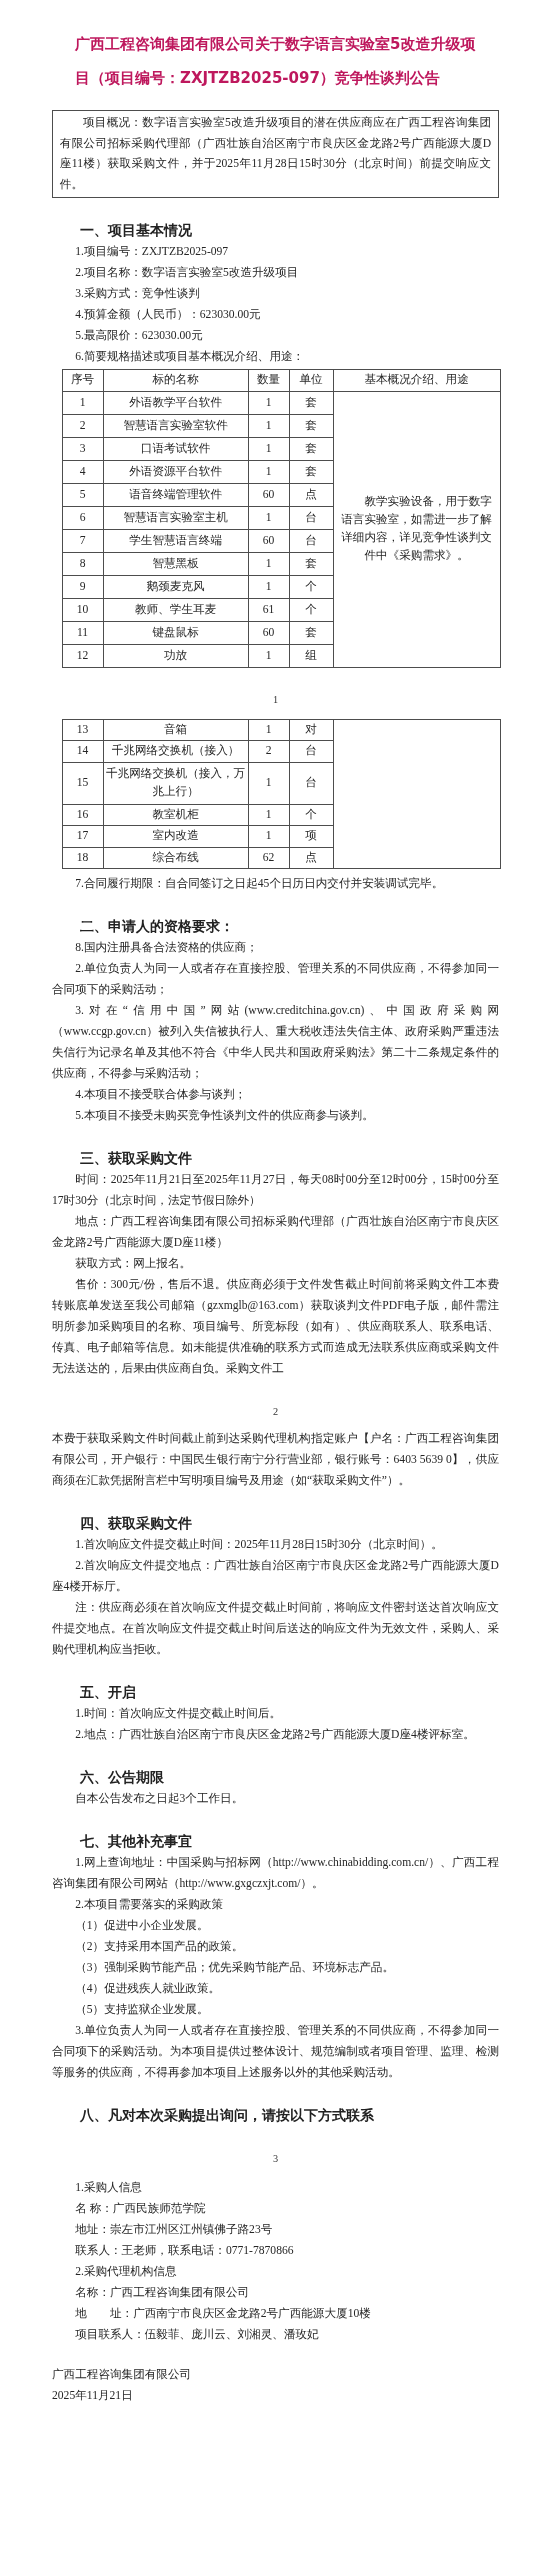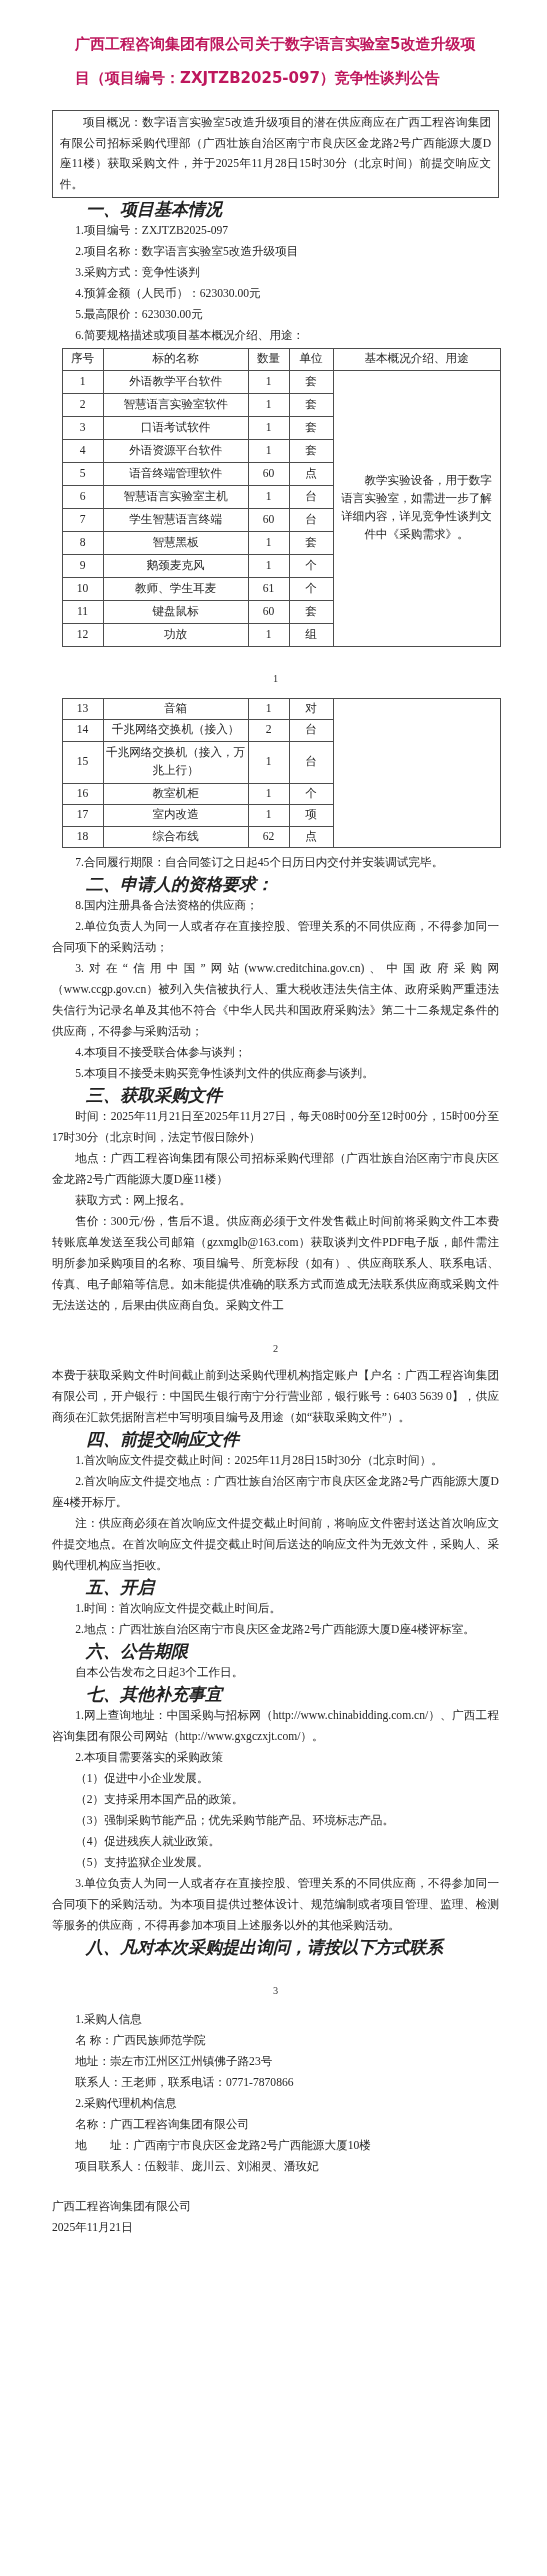--- a/index.html
+++ b/index.html
@@ -34,28 +34,27 @@
     border: 1.4px solid #4d4d4d;
     padding: 2.1px 6.8px;
   }
   .overview-box p {
     margin: 0;
     line-height: 20.5px;
     text-indent: 2em;
     text-align: justify;
   }
   .sec {
-    margin: 1px 0 0;
+    margin: 22px 0 0;
     font-family: "DejaVu Sans", "Liberation Sans", sans-serif;
     font-weight: bold;
-    font-size: 17px;
+    font-size: 14px;
     line-height: 21px;
     text-indent: 2em;
     color: #222222;
-    font-style: italic;
   }
   .ln {
     margin: 0;
     line-height: 21px;
     text-indent: 2em;
   }
   .just { text-align: justify; }
   .noind { text-indent: 0; }
   table.goods {
     border-collapse: collapse;
@@ -276,21 +275,21 @@
   <h2 class="sec">三、获取采购文件</h2>
   <p class="ln just">时间：2025年11月21日至2025年11月27日，每天08时00分至12时00分，15时00分至17时30分（北京时间，法定节假日除外）</p>
   <p class="ln just">地点：广西工程咨询集团有限公司招标采购代理部（广西壮族自治区南宁市良庆区金龙路2号广西能源大厦D座11楼）</p>
   <p class="ln just">获取方式：网上报名。</p>
   <p class="ln just">售价：300元/份，售后不退。供应商必须于文件发售截止时间前将采购文件工本费转账底单发送至我公司邮箱（gzxmglb@163.com）获取谈判文件PDF电子版，邮件需注明所参加采购项目的名称、项目编号、所竞标段（如有）、供应商联系人、联系电话、传真、电子邮箱等信息。如未能提供准确的联系方式而造成无法联系供应商或采购文件无法送达的，后果由供应商自负。采购文件工</p>
 
   <div class="pagenum p2">2</div>
 
   <p class="ln just noind">本费于获取采购文件时间截止前到达采购代理机构指定账户【户名：广西工程咨询集团有限公司，开户银行：中国民生银行南宁分行营业部，银行账号：6403 5639 0】，供应商须在汇款凭据附言栏中写明项目编号及用途（如“获取采购文件”）。</p>
 
-  <h2 class="sec">四、前提交响应文件</h2>
+  <h2 class="sec">四、获取采购文件</h2>
   <p class="ln just">1.首次响应文件提交截止时间：2025年11月28日15时30分（北京时间）。</p>
   <p class="ln just">2.首次响应文件提交地点：广西壮族自治区南宁市良庆区金龙路2号广西能源大厦D座4楼开标厅。</p>
   <p class="ln just">注：供应商必须在首次响应文件提交截止时间前，将响应文件密封送达首次响应文件提交地点。在首次响应文件提交截止时间后送达的响应文件为无效文件，采购人、采购代理机构应当拒收。</p>
 
   <h2 class="sec">五、开启</h2>
   <p class="ln just">1.时间：首次响应文件提交截止时间后。</p>
   <p class="ln just">2.地点：广西壮族自治区南宁市良庆区金龙路2号广西能源大厦D座4楼评标室。</p>
 
   <h2 class="sec">六、公告期限</h2>
   <p class="ln just">自本公告发布之日起3个工作日。</p>

